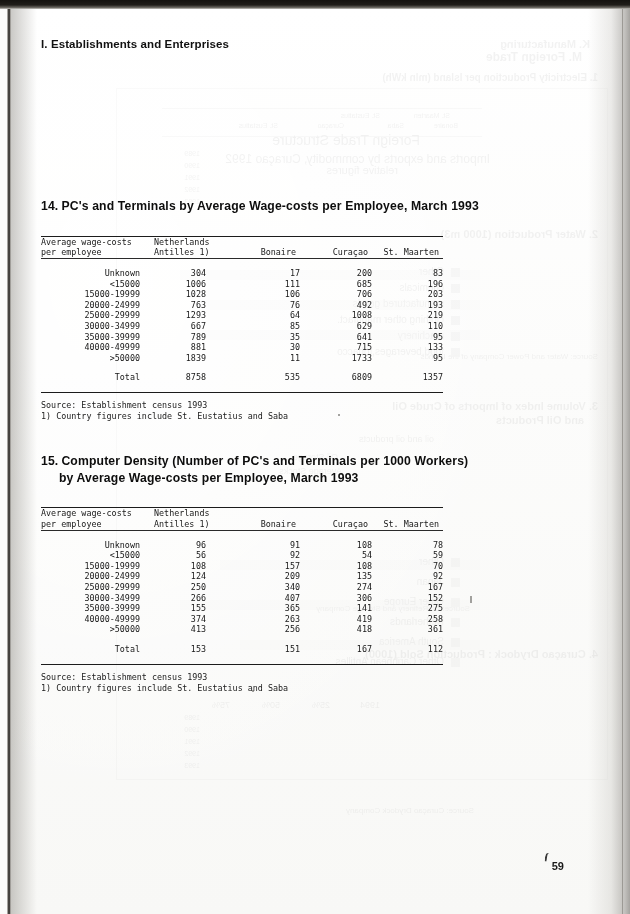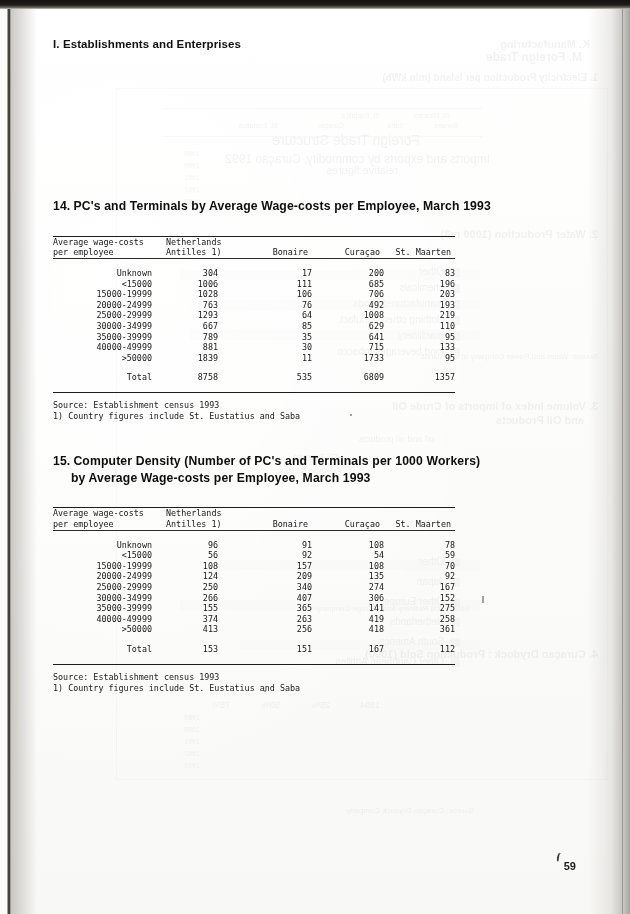--- a/index.html
+++ b/index.html
@@ -89,21 +89,21 @@
     background: rgba(110,110,110,0.75);
   }
   .ghost-bandrow {
     position: absolute;
     background: rgba(120,120,120,0.22);
   }
 
   
   .content {
     position: absolute;
-    top: 0; left: 12px;
+    top: 0; left: 0;
     width: 590px; height: 914px;
   }
   .section-head {
     position: absolute;
     left: 41px;
     top: 38px;
     font-size: 11.5px;
     font-weight: bold;
     letter-spacing: 0.1px;
     color: #111111;

